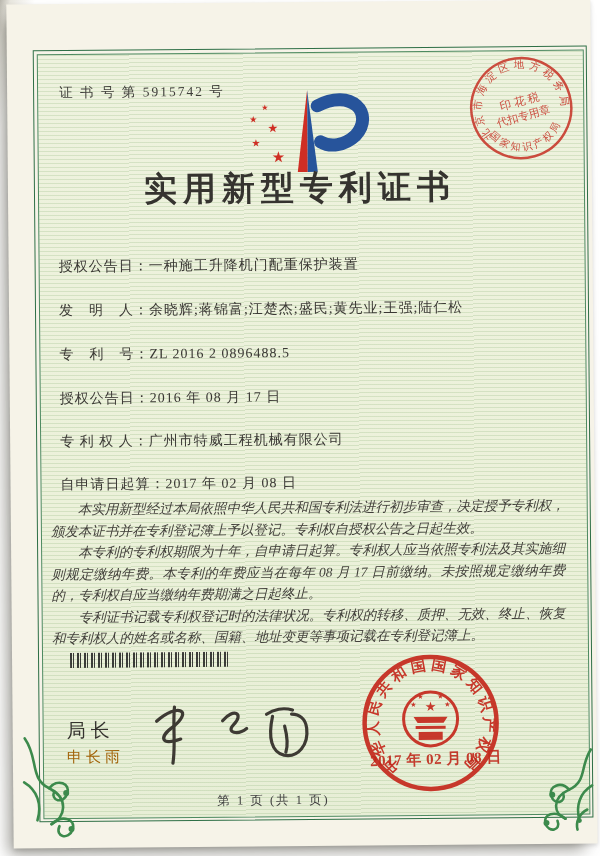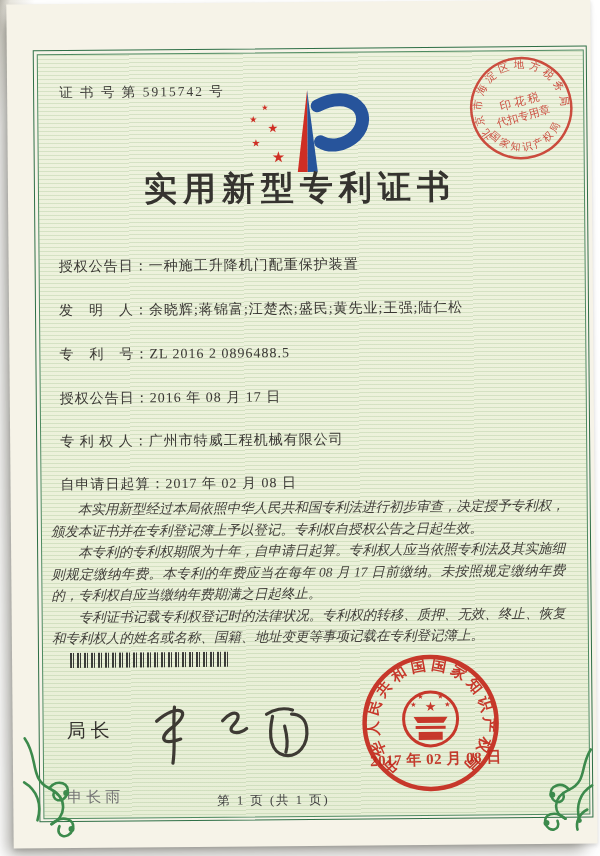--- a/index.html
+++ b/index.html
@@ -33,21 +33,21 @@
   .field .val{color:#3a3834;}
   .paras{left:40px;top:495px;width:514px;font-size:13.5px;line-height:21.5px;
          color:#413f3a;font-style:italic;text-align:justify;}
   .paras p{margin:0;text-indent:2em;}
   .barcode{left:58px;top:649px;width:158px;height:15px;opacity:.85;
     background:
      repeating-linear-gradient(90deg,#1d1d1d 0 2px,transparent 2px 3px,#1d1d1d 3px 4px,
        transparent 4px 7px,#1d1d1d 7px 9px,transparent 9px 10px,#1d1d1d 10px 11px,transparent 11px 14px);
   }
   .sig-title{left:54px;top:714px;font-size:19px;letter-spacing:5px;color:#35332f;}
-  .sig-name{left:54px;top:744px;font-size:15px;letter-spacing:4px;color:#737373;margin-top:40px;}
+  .sig-name{left:54px;top:744px;font-size:15px;letter-spacing:4px;color:#a16207;}
   .date-stamp{left:338px;top:749px;width:170px;text-align:center;font-size:15px;font-weight:bold;
       color:rgba(191,40,27,0.9);letter-spacing:0.5px;transform:rotate(-1.5deg);}
   .footer{left:204px;top:790px;font-size:12.5px;letter-spacing:2px;color:#404040;}
   svg text{font-family:"Liberation Serif","DejaVu Serif",serif;}
 </style>
 </head>
 <body>
 
 <div class="paper">
 

